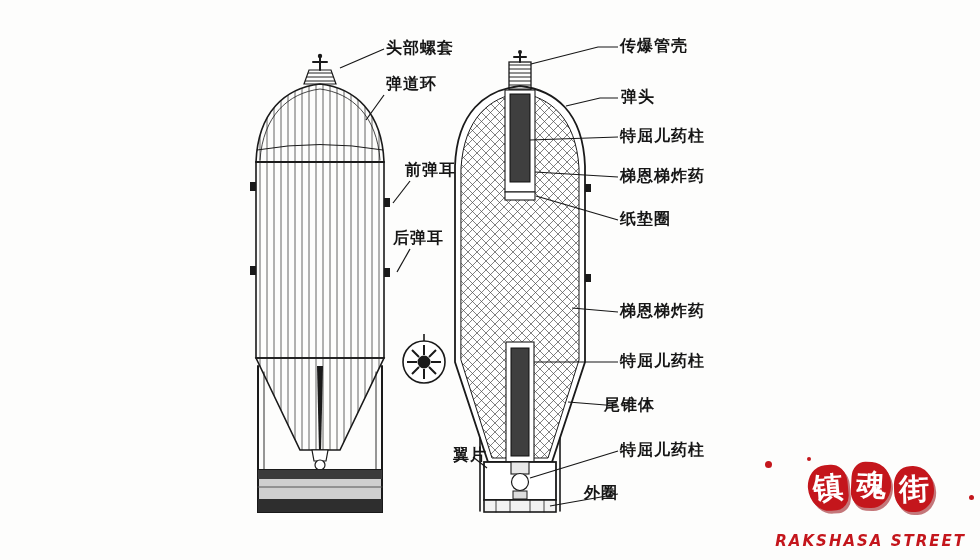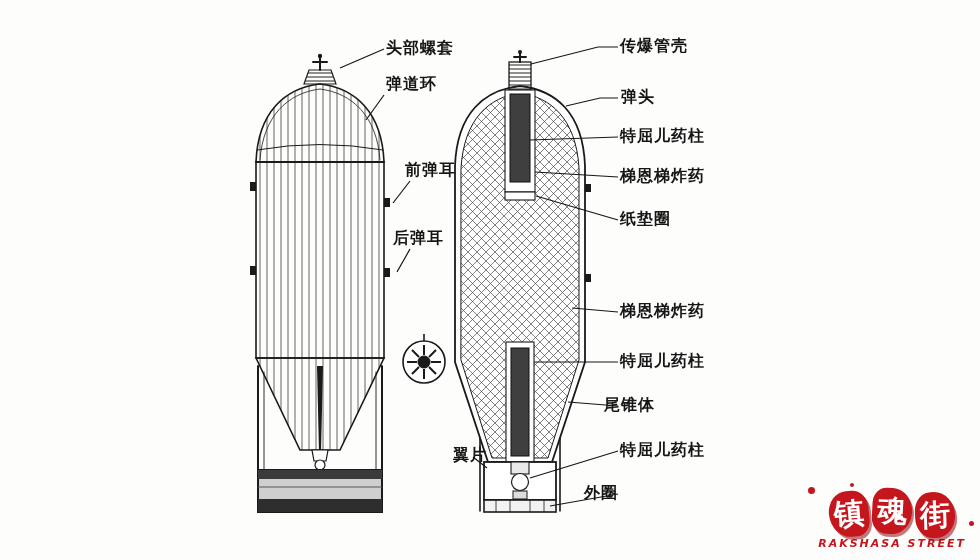--- a/index.html
+++ b/index.html
@@ -55,23 +55,23 @@
   .b1 { transform:rotate(-5deg); border-radius:54% 46% 38% 62%; }
   .b2 { transform:rotate(3deg) translateY(-3px); border-radius:40% 60% 58% 42%; }
   .b3 { transform:rotate(-2deg) translateY(1px); border-radius:44% 56% 52% 48%; }
   .splat {
     position:absolute; background:var(--logo-color,#c4161c); border-radius:50%;
   }
   .s1 { width:7px; height:7px; left:-10px; top:-4px; }
   .s2 { width:5px; height:5px; right:-8px; top:30px; }
   .s3 { width:4px; height:4px; left:32px; top:-8px; }
   .logo-sub {
-    margin-top:0;
+    margin-top:21px;
     color:var(--logo-color,#c4161c);
-    font-size:11px;
+    font-size:15px;
     font-weight:700;
     font-style:italic;
     letter-spacing:2px;
   }
 </style>
 </head>
 <body>
 
 <div id="stage">
 

